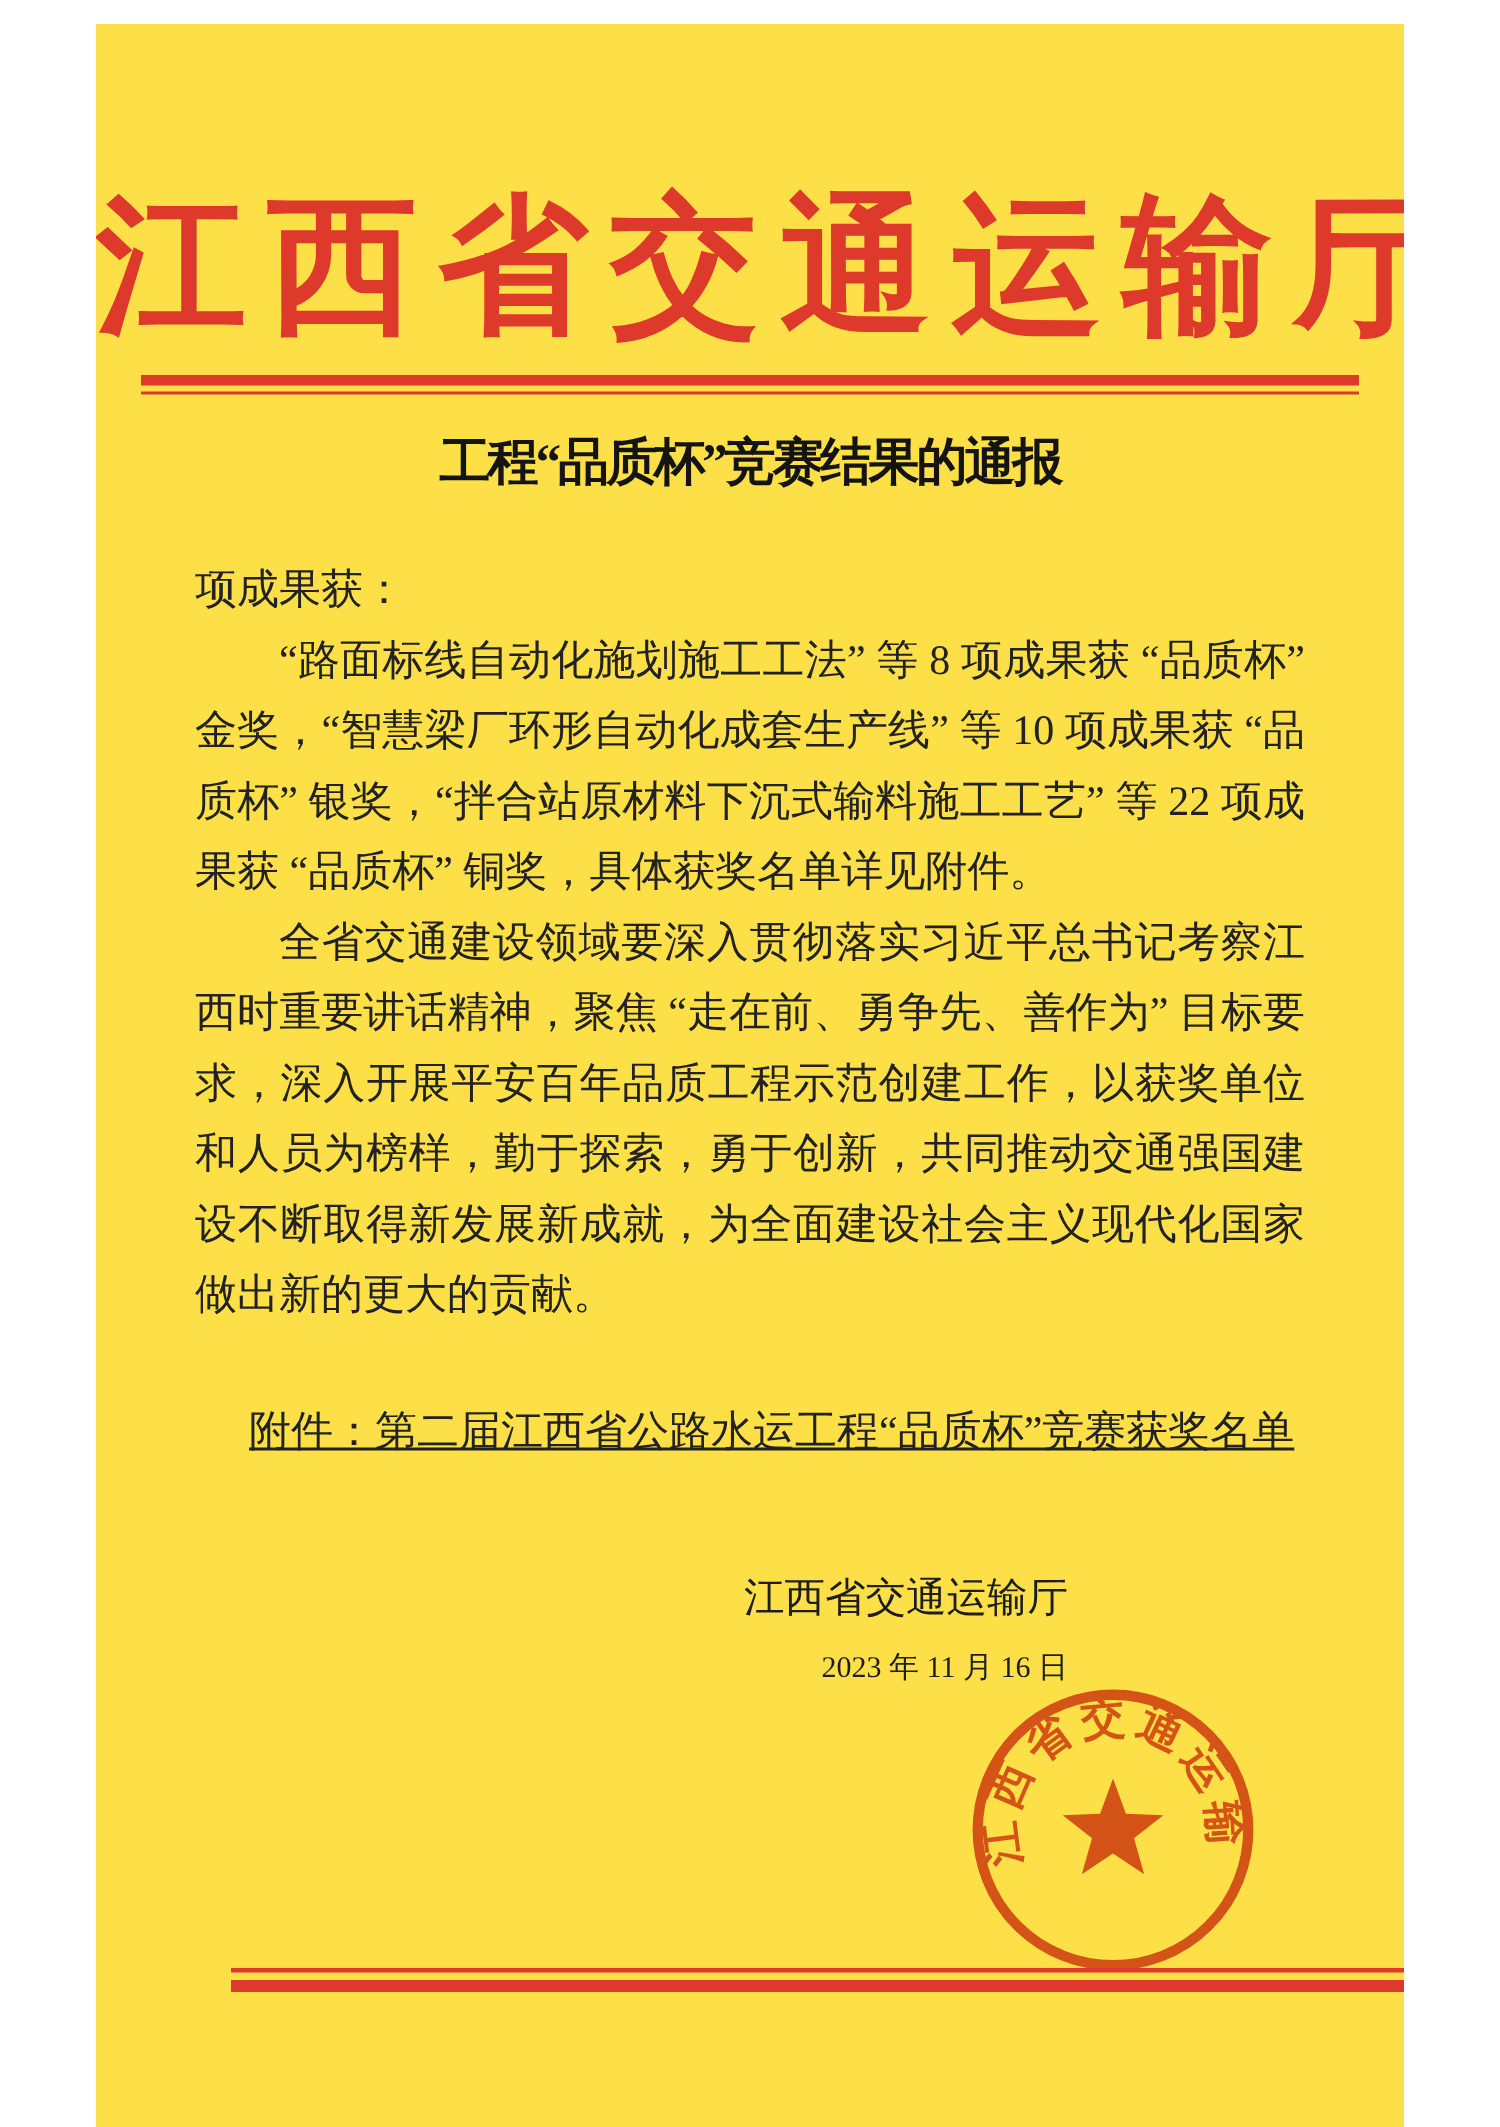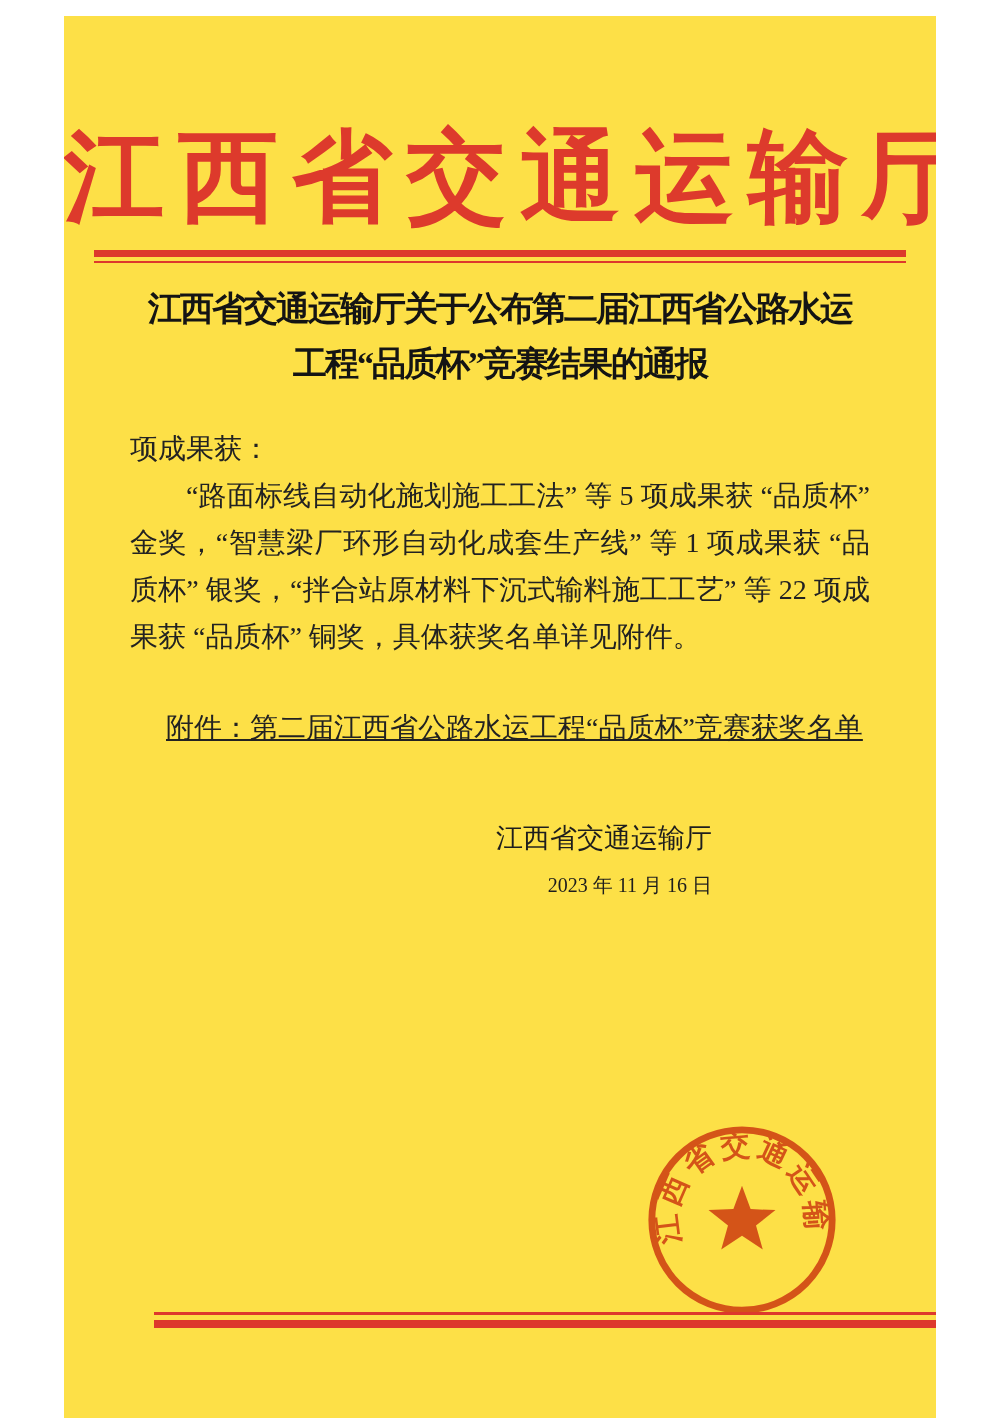--- a/index.html
+++ b/index.html
@@ -88,27 +88,27 @@
 </head>
 <body>
 
 <div class="page">
 
   <div class="masthead">江西省交通运输厅</div>
 
   <div class="rule-top"></div>
 
   <div class="doc-title">
-    <div>江西省交通运输厅关于公布第二届江西省公路水运</div>
     <div>工程“品质杯”竞赛结果的通报</div>
   </div>
 
   <div class="body-block">
     <p class="salutation">项成果获：</p>
-    <p class="para">“路面标线自动化施划施工工法” 等 5 项成果获 “品质杯” 金奖，“智慧梁厂环形自动化成套生产线” 等 1 项成果获 “品质杯” 银奖，“拌合站原材料下沉式输料施工工艺” 等 22 项成果获 “品质杯” 铜奖，具体获奖名单详见附件。</p>
+    <p class="para">“路面标线自动化施划施工工法” 等 8 项成果获 “品质杯” 金奖，“智慧梁厂环形自动化成套生产线” 等 10 项成果获 “品质杯” 银奖，“拌合站原材料下沉式输料施工工艺” 等 22 项成果获 “品质杯” 铜奖，具体获奖名单详见附件。</p>
+    <p class="para">全省交通建设领域要深入贯彻落实习近平总书记考察江西时重要讲话精神，聚焦 “走在前、勇争先、善作为” 目标要求，深入开展平安百年品质工程示范创建工作，以获奖单位和人员为榜样，勤于探索，勇于创新，共同推动交通强国建设不断取得新发展新成就，为全面建设社会主义现代化国家做出新的更大的贡献。</p>
     <p class="attachment">附件：第二届江西省公路水运工程“品质杯”竞赛获奖名单</p>
   </div>
 
   <div class="sign-block">
     <div class="signer">江西省交通运输厅</div>
     <div class="sign-date">2023 年 11 月 16 日</div>
   </div>
 
   <svg class="seal" viewBox="0 0 200 200" xmlns="http://www.w3.org/2000/svg">
     <circle cx="100" cy="100" r="92" fill="none" stroke="#d14a3e" stroke-width="7"></circle>

